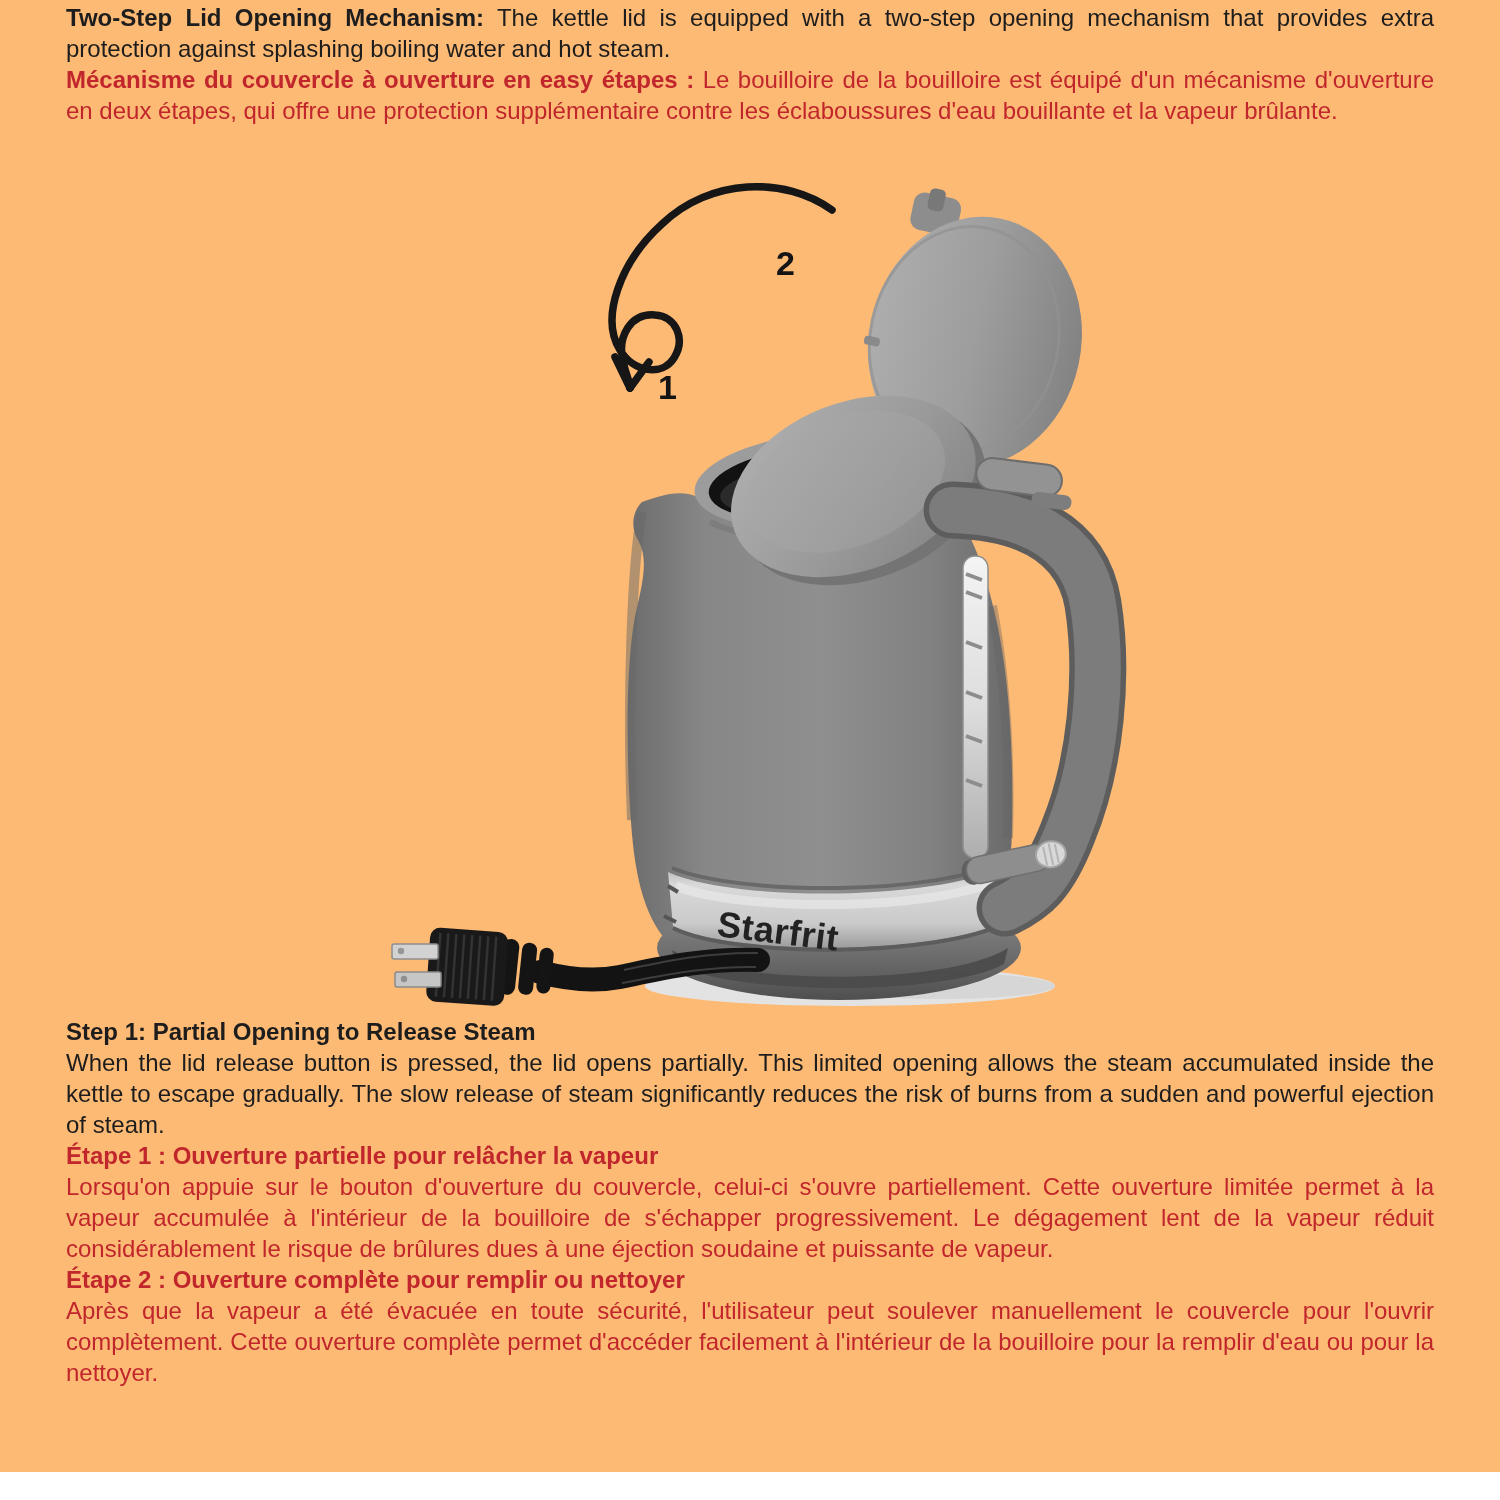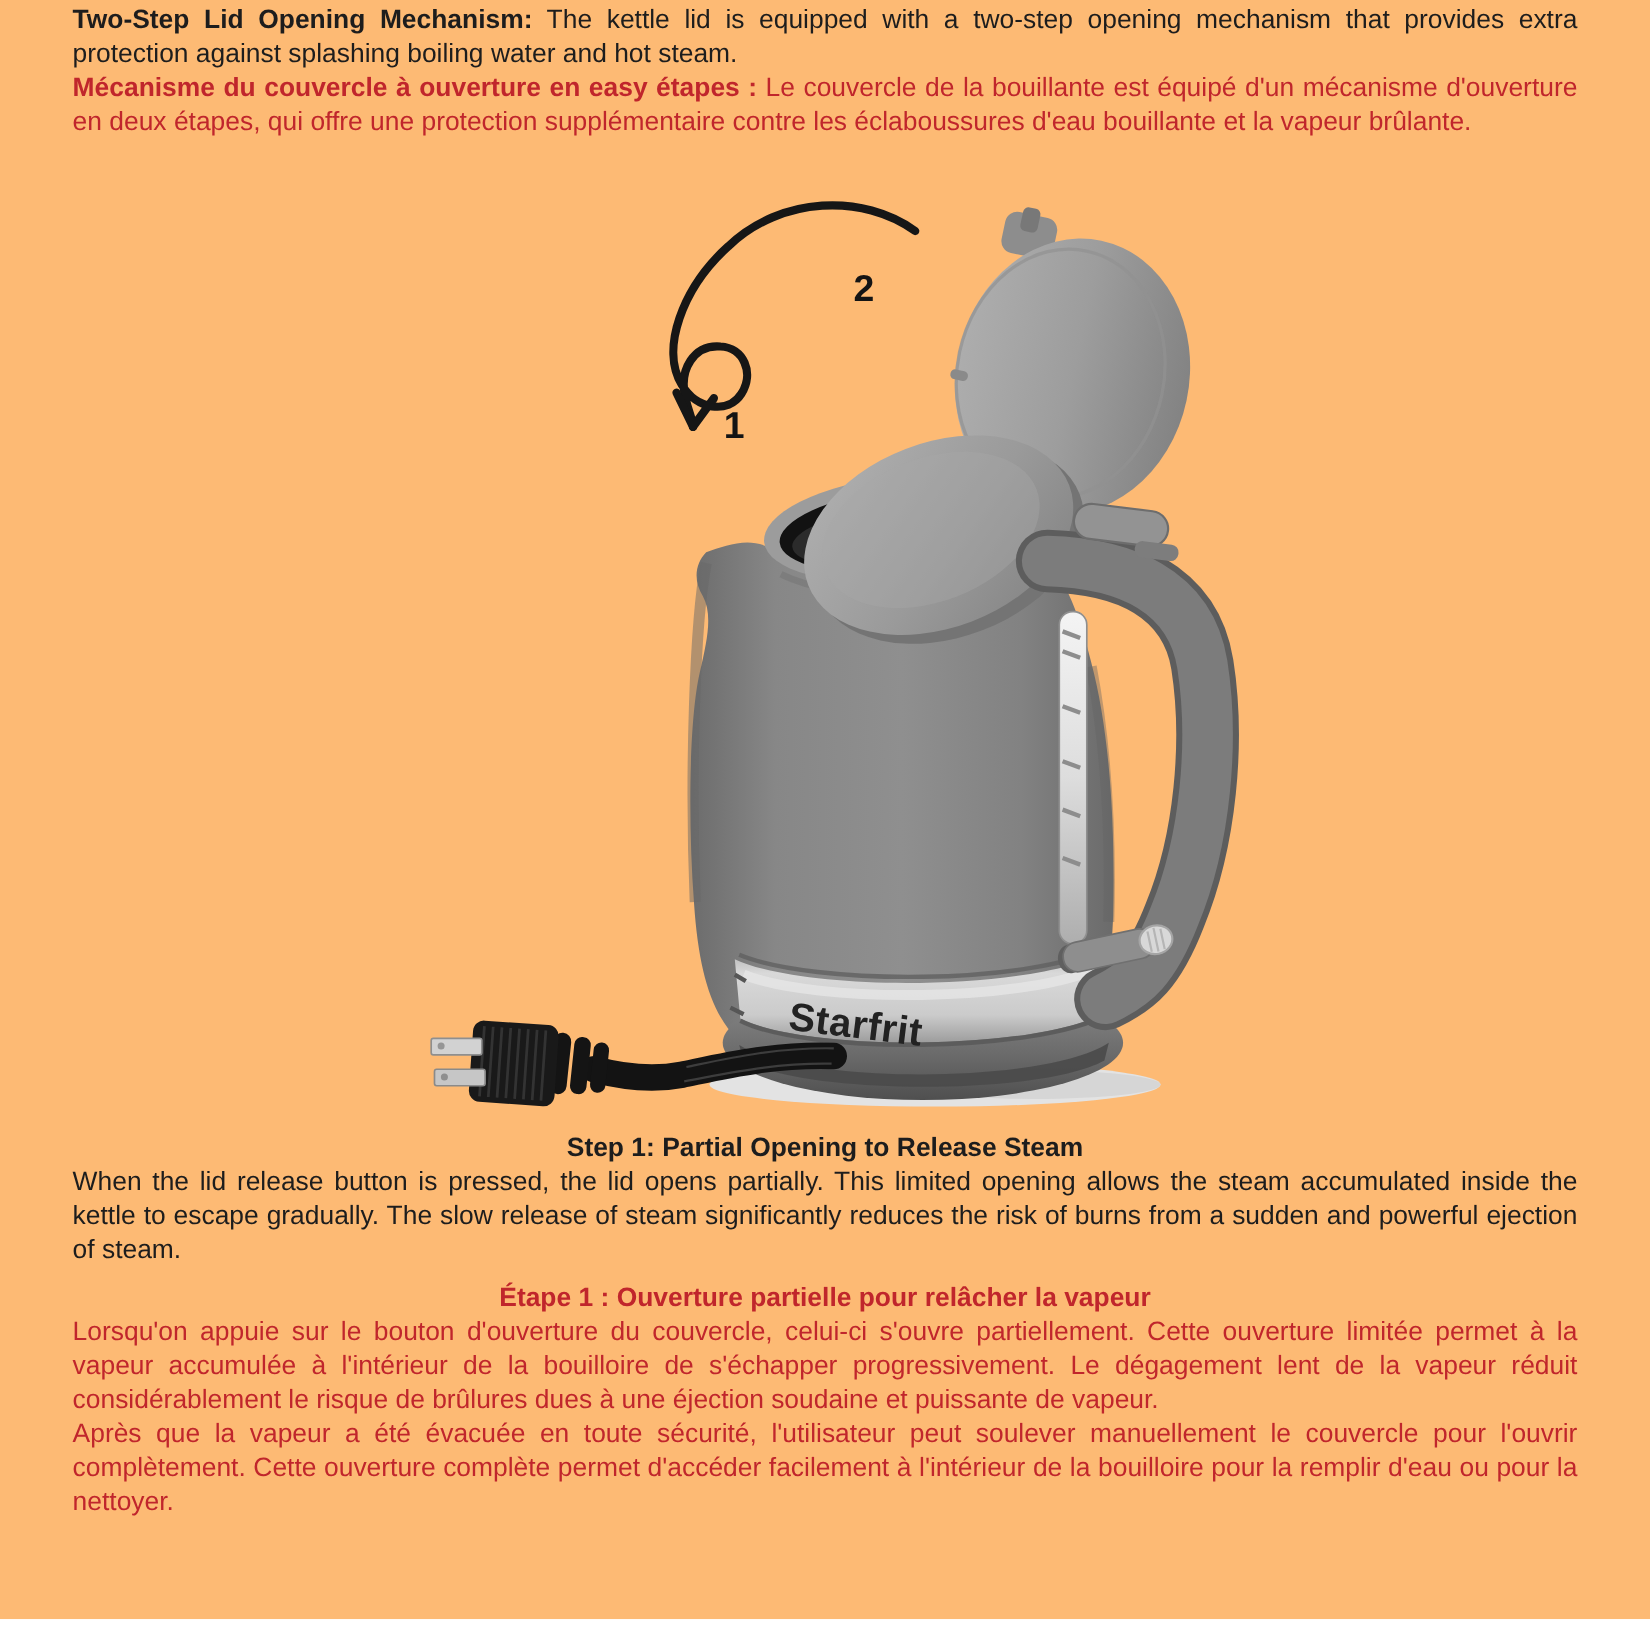--- a/index.html
+++ b/index.html
@@ -7,37 +7,37 @@
     position:relative;width:1500px;height:1472px;background:#fdba74;overflow:hidden;
     font-family:"Liberation Sans","DejaVu Sans",sans-serif;color:#1d1d1d;
   }
   .textblock{position:absolute;left:66px;width:1368px;}
   .intro{top:2px;}
   .steps{top:1016px;}
   .textblock p,.textblock h2{
     margin:0;font-size:24px;line-height:31px;font-weight:normal;
   }
   .textblock p{text-align:justify;}
-  .textblock h2{font-weight:bold;text-align:center;margin-top:12px;}
+  .textblock h2{font-weight:bold;text-align:left;}
   .lead{font-weight:bold;}
   .fr{color:#c0262c;}
   .gap{margin-top:30px;}
   .fig-label{
     position:absolute;font-size:34px;font-weight:bold;color:#141414;line-height:1;
   }
   .photo-svg{position:absolute;left:380px;top:180px;}
 </style>
 </head>
 <body>
 
 <div class="page">
 
   <div class="textblock intro">
     <p class="en"><span class="lead">Two-Step Lid Opening Mechanism:</span> <span>The kettle lid is equipped with a two-step opening mechanism that provides extra protection against splashing boiling water and hot steam.</span></p>
-    <p class="fr"><span class="lead">Mécanisme du couvercle à ouverture en easy étapes :</span> <span>Le couvercle de la bouillante est équipé d'un mécanisme d'ouverture en deux étapes, qui offre une protection supplémentaire contre les éclaboussures d'eau bouillante et la vapeur brûlante.</span></p>
+    <p class="fr"><span class="lead">Mécanisme du couvercle à ouverture en easy étapes :</span> <span>Le bouilloire de la bouilloire est équipé d'un mécanisme d'ouverture en deux étapes, qui offre une protection supplémentaire contre les éclaboussures d'eau bouillante et la vapeur brûlante.</span></p>
   </div>
 
   <svg class="photo-svg" width="790" height="830" viewBox="0 0 790 830" xmlns="http://www.w3.org/2000/svg">
     <defs>
       <linearGradient id="gBody" x1="0" y1="0" x2="1" y2="0">
         <stop offset="0" stop-color="#6c6c6c"></stop>
           <stop offset="0.2" stop-color="#878787"></stop>
         <stop offset="0.5" stop-color="#8f8f8f"></stop>
           <stop offset="0.78" stop-color="#828282"></stop>
         <stop offset="1" stop-color="#6b6b6b"></stop>
@@ -177,16 +177,17 @@
 
   <div class="fig-label" style="left:776px;top:246px;">2</div>
   <div class="fig-label" style="left:658px;top:370px;">1</div>
 
   <div class="textblock steps">
     <h2 class="en">Step 1: Partial Opening to Release Steam</h2>
     <p class="en">When the lid release button is pressed, the lid opens partially. This limited opening allows the steam accumulated inside the kettle to escape gradually. The slow release of steam significantly reduces the risk of burns from a sudden and powerful ejection of steam.</p>
     <h2 class="fr">Étape 1 : Ouverture partielle pour relâcher la vapeur</h2>
     <p class="fr">Lorsqu'on appuie sur le bouton d'ouverture du couvercle, celui-ci s'ouvre partiellement. Cette ouverture limitée permet à la vapeur accumulée à l'intérieur de la bouilloire de s'échapper progressivement. Le dégagement lent de la vapeur réduit considérablement le risque de brûlures dues à une éjection soudaine et puissante de vapeur.</p>
 
+    <h2 class="fr">Étape 2 : Ouverture complète pour remplir ou nettoyer</h2>
     <p class="fr">Après que la vapeur a été évacuée en toute sécurité, l'utilisateur peut soulever manuellement le couvercle pour l'ouvrir complètement. Cette ouverture complète permet d'accéder facilement à l'intérieur de la bouilloire pour la remplir d'eau ou pour la nettoyer.</p>
   </div>
 
 </div>
 
 </body></html>

